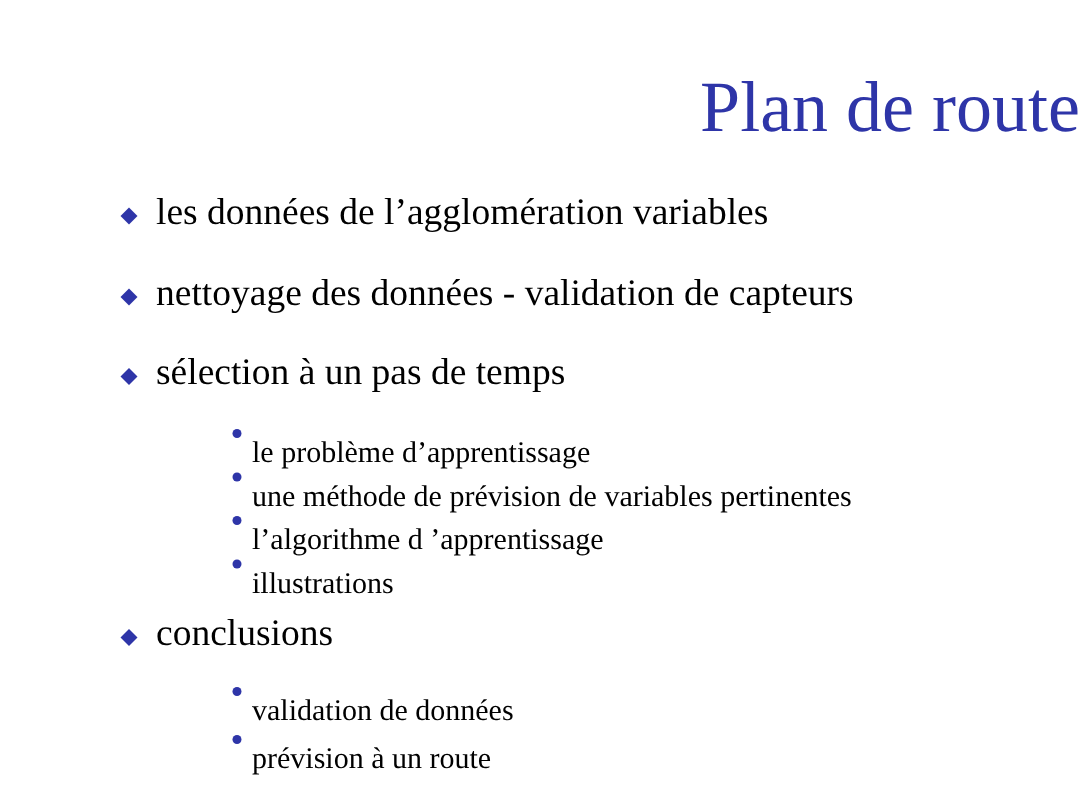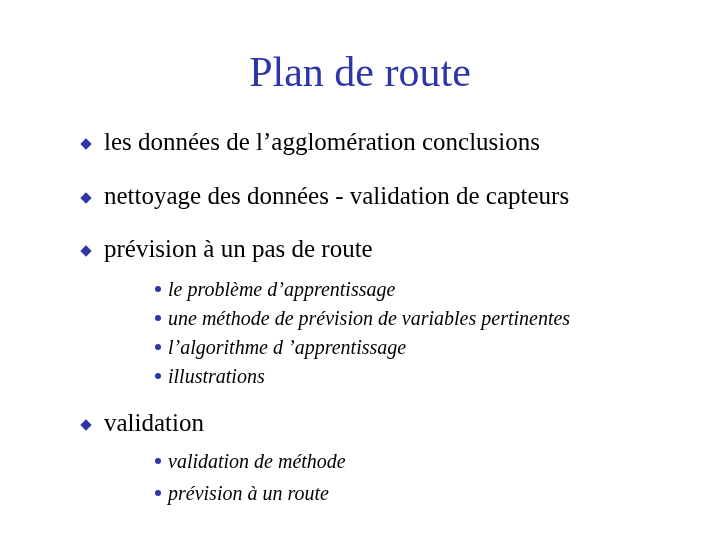--- a/index.html
+++ b/index.html
@@ -1,44 +1,44 @@
 <!DOCTYPE html>
 <html><head>
   <meta charset="utf-8">
   <style>
     html, body { margin:0; padding:0; }
     body { width:720px; height:540px; background:#ffffff; position:relative; overflow:hidden;
       font-family:"Liberation Serif", "DejaVu Serif", serif; color:#000; }
-    .title { position:absolute; left:0; width:720px; top:44px; text-align:center;
-      font-size:42px; color:#2e35a8; line-height:56px; }
+    .title { position:absolute; left:0; width:720px; top:44px; text-align:right;
+      font-size:48px; color:#2e35a8; line-height:56px; }
     .item { position:absolute; left:82px; font-size:25px; line-height:32px; white-space:nowrap; }
     .diamond { position:absolute; left:0; top:14px; width:8px; height:8px; background:#2e35a8;
       transform:rotate(45deg); }
     .item .txt { position:absolute; left:22px; top:0; }
     .sub { position:absolute; left:155px; font-size:20px; line-height:29px; white-space:nowrap; }
     .dot { position:absolute; left:0; top:11px; width:6px; height:6px; border-radius:50%; background:#2e35a8; }
-    .sub .txt { position:absolute; left:13px; top:0;font-style:italic; }
+    .sub .txt { position:absolute; left:13px; top:13px; }
   </style>
 </head>
 <body>
 
 <div>
   <div class="title">Plan de route</div>
 
   <div class="item" style="top:126px;">
     <span class="diamond"></span>
-    <span class="txt">les données de l’agglomération conclusions</span>
+    <span class="txt">les données de l’agglomération variables</span>
   </div>
   <div class="item" style="top:180px;">
     <span class="diamond"></span>
     <span class="txt">nettoyage des données - validation de capteurs</span>
   </div>
   <div class="item" style="top:233px;">
     <span class="diamond"></span>
-    <span class="txt">prévision à un pas de route</span>
+    <span class="txt">sélection à un pas de temps</span>
   </div>
 
   <div class="sub" style="top:275px;">
     <span class="dot"></span>
     <span class="txt">le problème d’apprentissage</span>
   </div>
   <div class="sub" style="top:304px;">
     <span class="dot"></span>
     <span class="txt">une méthode de prévision de variables pertinentes</span>
   </div>
@@ -46,24 +46,24 @@
     <span class="dot"></span>
     <span class="txt">l’algorithme d ’apprentissage</span>
   </div>
   <div class="sub" style="top:362px;">
     <span class="dot"></span>
     <span class="txt">illustrations</span>
   </div>
 
   <div class="item" style="top:407px;">
     <span class="diamond"></span>
-    <span class="txt">validation</span>
+    <span class="txt">conclusions</span>
   </div>
 
   <div class="sub" style="top:447px;">
     <span class="dot"></span>
-    <span class="txt">validation de méthode</span>
+    <span class="txt">validation de données</span>
   </div>
   <div class="sub" style="top:479px;">
     <span class="dot"></span>
     <span class="txt">prévision à un route</span>
   </div>
 </div>
 
 </body></html>

